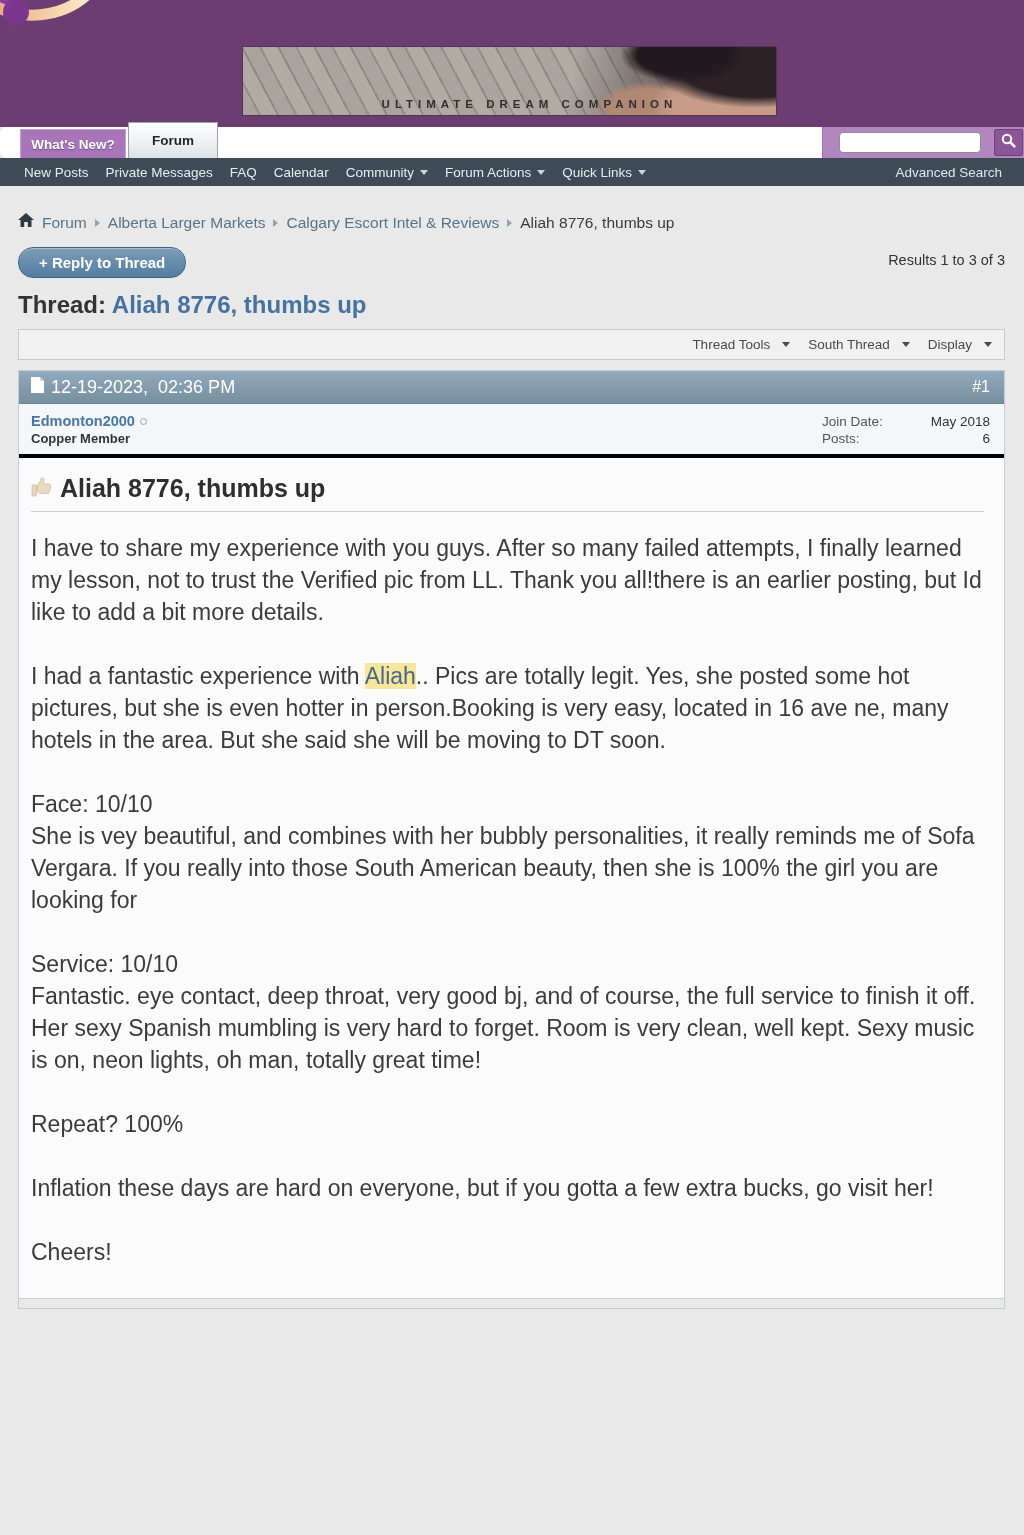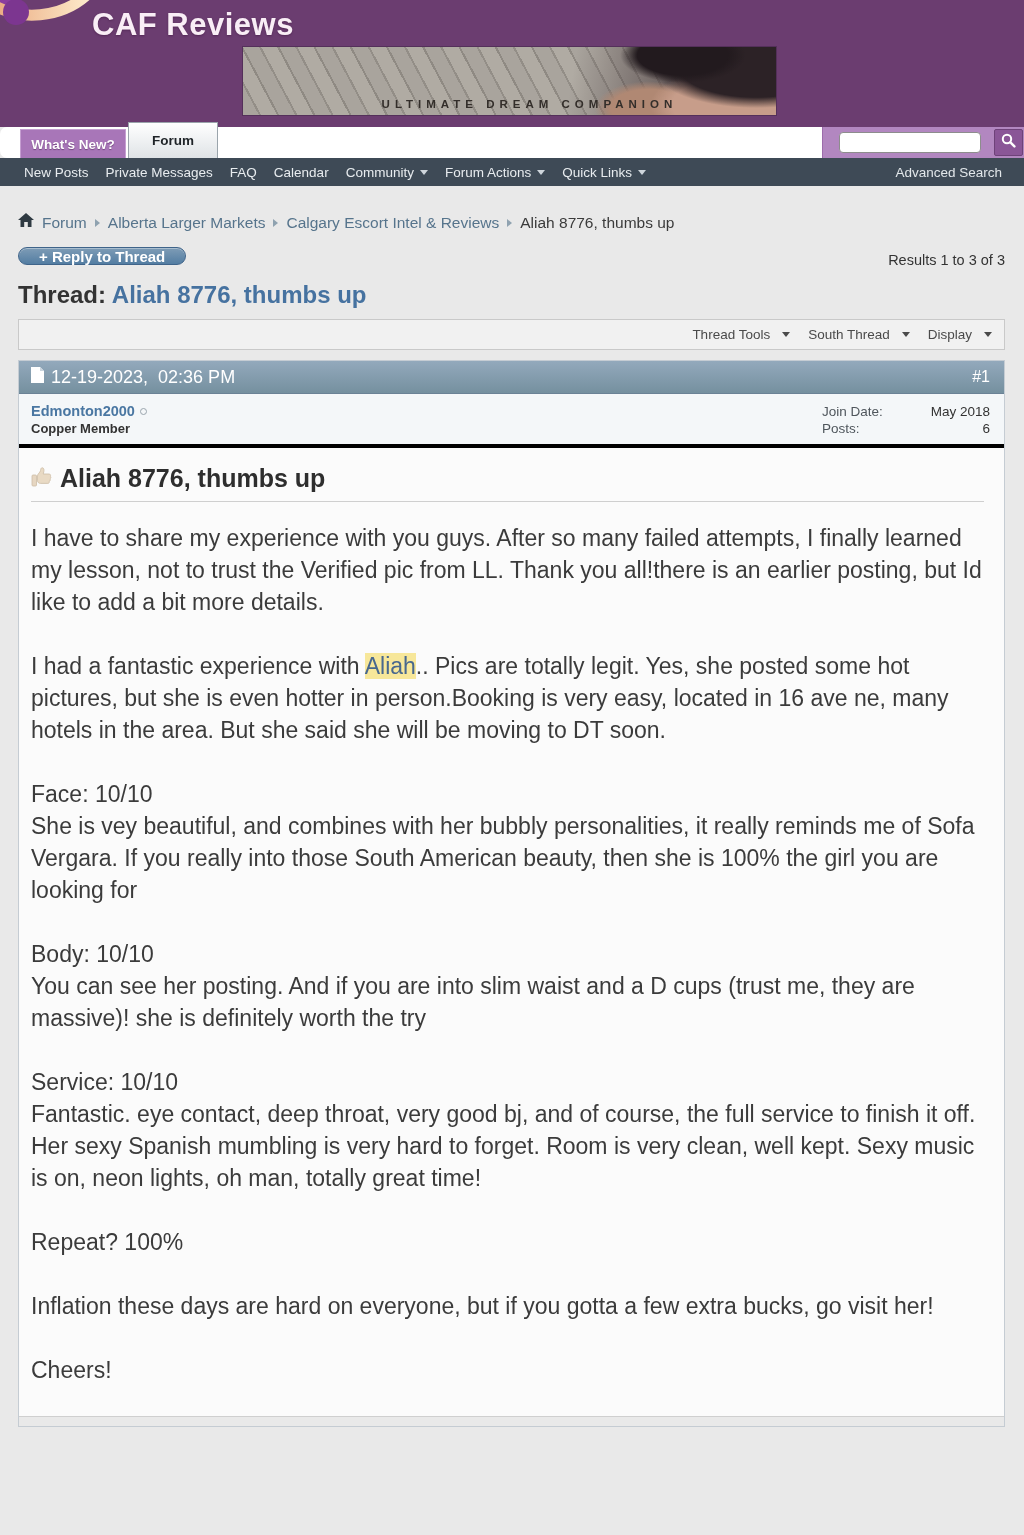--- a/index.html
+++ b/index.html
@@ -42,21 +42,21 @@
   
   .content { position:relative; padding:0 19px 0 18px; }
 
   .breadcrumb { display:flex; align-items:center; margin-top:27px; font-size:15.5px; }
   .crumb-link { color:#56748c; margin:0 4px; cursor:pointer; }
   .crumb-current { color:#3b3b3b; margin-left:4px; }
   .crumb-sep { width:0; height:0; border-top:4px solid transparent; border-bottom:4px solid transparent; border-left:5px solid #8fa2b0; margin:0 4px; }
   .home-icon { margin-right:4px; }
 
   .actions-row { display:flex; justify-content:space-between; align-items:flex-start; margin-top:15px; }
-  .reply-btn { height:18px; padding:0 20px; border:1px solid #3f648a; border-radius:15px;
+  .reply-btn { height:31px; padding:0 20px; border:1px solid #3f648a; border-radius:15px;
     background:linear-gradient(#7e9cb6, #537da2); color:#ffffff; font-size:15px; font-weight:bold;
     display:flex; align-items:center; cursor:pointer; box-shadow:inset 0 1px 0 rgba(255,255,255,.35); }
   .results { font-size:14.5px; color:#333; margin-top:5px; }
 
   .thread-heading { margin-top:13px; font-size:24px; font-weight:bold; color:#333; }
   .thread-heading .thread-title { color:#4672a0; }
 
   .toolbar { margin-top:10px; height:31px; background:#f1f1f1; border:1px solid #c9c9c9;
     display:flex; justify-content:flex-end; align-items:center; padding-right:12px; }
   .tool-link { font-size:13.5px; color:#4a4a4a; margin-left:18px; display:flex; align-items:center; cursor:pointer;gap:9px; }
@@ -101,21 +101,20 @@
             <linearGradient id="rib" x1="0" y1="0" x2="1" y2="0">
               <stop offset="0" stop-color="#e9a379"></stop>
                 <stop offset="1" stop-color="#fdeccc"></stop>
             </linearGradient>
           </defs>
           <path d="M-12 26 C 8 -6, 66 -10, 88 10" stroke="#8a3d9e" stroke-width="12" fill="none"></path>
           <path d="M-14 10 C 18 34, 64 28, 90 2" stroke="url(#rib)" stroke-width="11" fill="none"></path>
           <circle cx="16" cy="22" r="13" fill="#7c3690"></circle>
         </svg>
       </span>
-      <span class="site-title">CAF Reviews</span>
     </div>
     <div class="banner">
       <div class="banner-figure"></div>
       <span class="banner-tagline">ULTIMATE DREAM COMPANION</span>
     </div>
   </header>
 
   <div class="tabbar">
     <div class="tab tab-whatsnew">What's New?</div>
     <div class="tab tab-forum">Forum</div>
@@ -242,22 +241,20 @@
           <span class="post-title">Aliah 8776, thumbs up</span>
         </div>
         <hr class="title-rule">
 
         <p class="body-par">I have to share my experience with you guys. After so many failed attempts, I finally learned my lesson, not to trust the Verified pic from LL. Thank you all!there is an earlier posting, but Id like to add a bit more details.</p>
 
         <p class="body-par"><span>I had a fantastic experience with </span><mark class="hl">Aliah</mark><span>.. Pics are totally legit. Yes, she posted some hot pictures, but she is even hotter in person.Booking is very easy, located in 16 ave ne, many hotels in the area. But she said she will be moving to DT soon.</span></p>
 
         <p class="body-par">Face: 10/10
 She is vey beautiful, and combines with her bubbly personalities, it really reminds me of Sofa Vergara. If you really into those South American beauty, then she is 100% the girl you are looking for</p>
-        <p class="body-par">Body: 10/10
-You can see her posting. And if you are into slim waist and a D cups (trust me, they are massive)! she is definitely worth the try</p>
         <p class="body-par">Service: 10/10
 Fantastic. eye contact, deep throat, very good bj, and of course, the full service to finish it off. Her sexy Spanish mumbling is very hard to forget. Room is very clean, well kept. Sexy music is on, neon lights, oh man, totally great time!</p>
         <p class="body-par">Repeat? 100%</p>
         <p class="body-par">Inflation these days are hard on everyone, but if you gotta a few extra bucks, go visit her!</p>
         <p class="body-par">Cheers!</p>
       </div>
 
       <div class="post-footer-strip"></div>
     </section>
 

